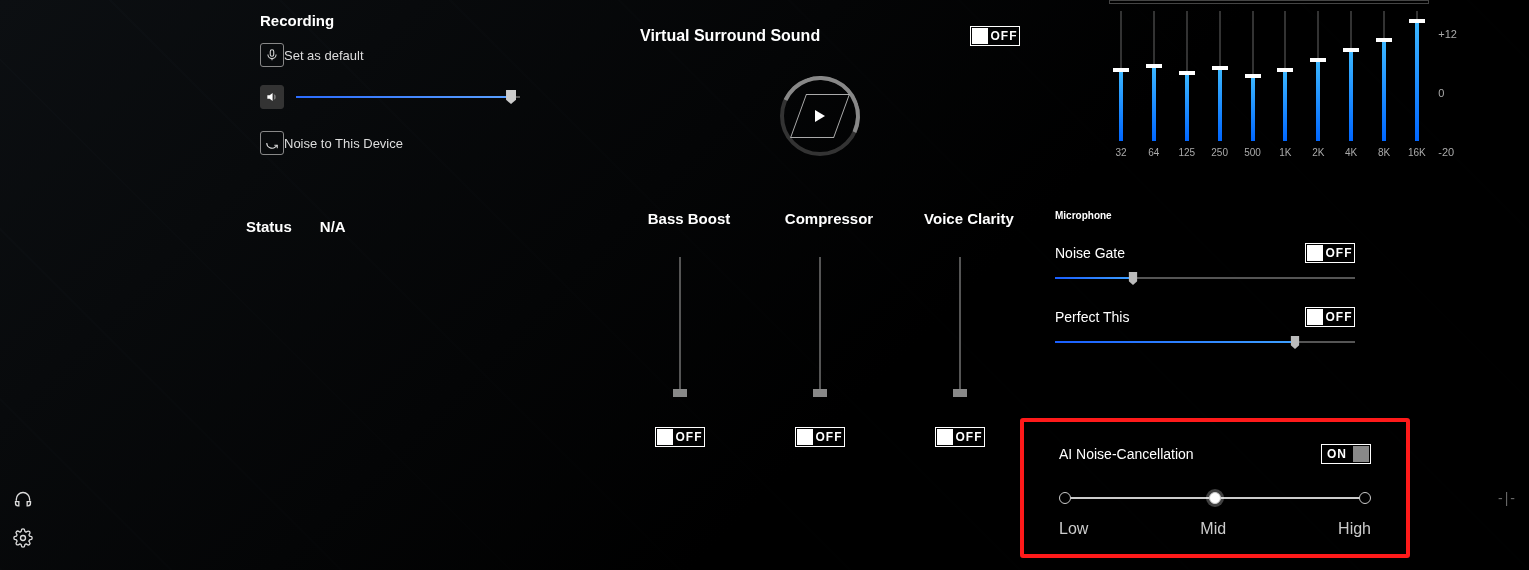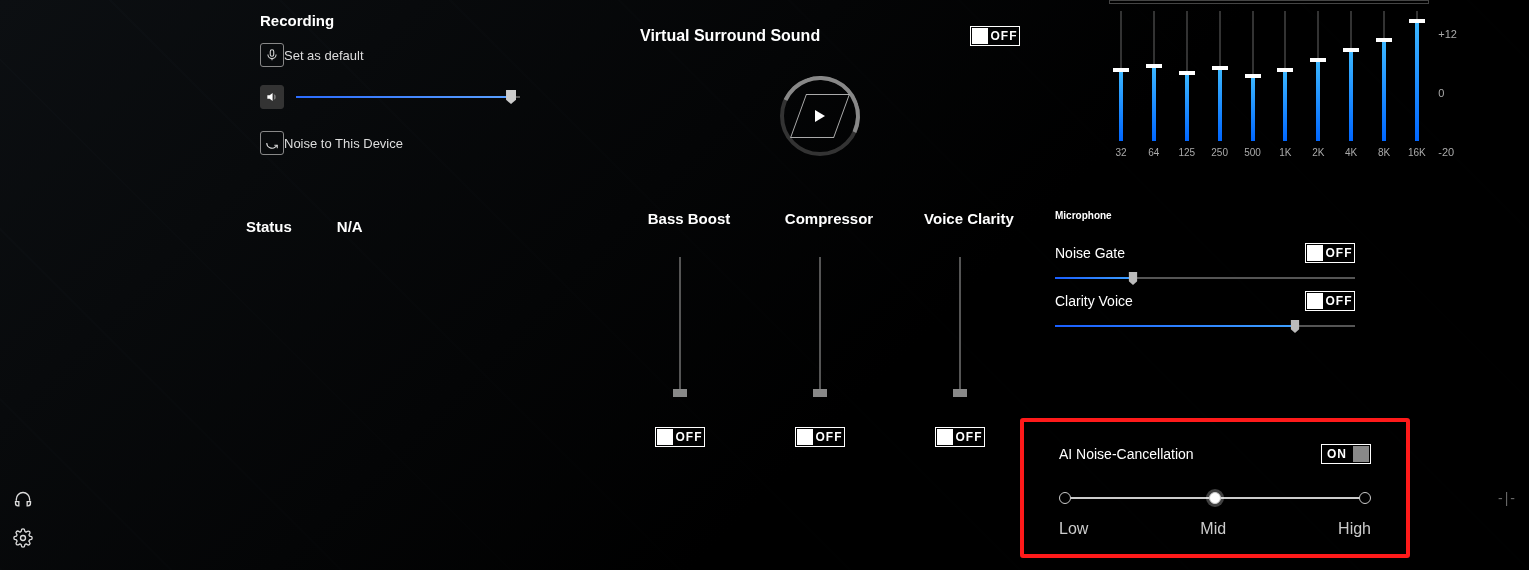--- a/index.html
+++ b/index.html
@@ -49,21 +49,21 @@
     position:absolute; top:-6px; width:10px; height:14px; background:#ccc;
     transform:translateX(-50%);
     clip-path: polygon(0 0,100% 0,100% 70%,50% 100%,0 70%);
   }
 
   
   .mqa { position:absolute; left:246px; top:200px; width:270px; }
   .mqa-head { display:flex; align-items:center; justify-content:space-between; }
   .mqa-title { font-size:22px; font-weight:700; }
   .info-ic { width:16px; height:16px; border:1.5px solid #a33; border-radius:50%; color:#a33; font-size:11px; display:flex; align-items:center; justify-content:center; font-weight:700; }
-  .mqa-status { margin-top:18px; font-size:15px; font-weight:700; display:flex; gap:45px; }
+  .mqa-status { margin-top:18px; font-size:15px; font-weight:700; display:flex; gap:28px; }
 
   
   .vss { position:absolute; left:610px; top:26px; width:420px; }
   .vss-head { display:flex; align-items:center; justify-content:space-between; margin-bottom:30px; padding:0 10px 0 30px;}
   .vss-title { font-size:16px; font-weight:700; }
   .toggle {
     border:1px solid #fff; width:50px; height:20px; display:flex; align-items:center;
     font-size:12px; font-weight:600; cursor:pointer; position:relative;
   }
   .toggle .knob { width:16px; height:16px; background:#fff; margin:1px; }
@@ -114,21 +114,21 @@
   .eq-scale { position:absolute; right:-28px; top:0; height:100%; display:flex; flex-direction:column; justify-content:space-between; font-size:11px; color:#aaa;}
   .eq-col { display:flex; flex-direction:column; align-items:center; width:20px;}
   .eq-track { width:2px; height:130px; background:#333; position:relative; }
   .eq-fill { position:absolute; bottom:0; left:-1px; width:4px; background:linear-gradient(180deg,#3db8ff,#0066ff); }
   .eq-knob { position:absolute; left:-7px; width:16px; height:4px; background:#fff;}
   .eq-freq { font-size:10px; color:#aaa; margin-top:6px;}
 
   
   .mic { position:absolute; left:1055px; top:210px; width:300px; }
   .mic-title { font-size:10px; font-weight:700; margin-bottom:22px;}
-  .mic-row { margin-bottom:12px; }
+  .mic-row { margin-bottom:28px; }
   .mic-head { display:flex; justify-content:space-between; align-items:center; font-size:14px; margin-bottom:14px;}
   .hslider { height:2px; background:#555; position:relative; width:100%; }
   .hslider .hfill { position:absolute; left:0; top:0; height:100%; background:linear-gradient(90deg,#1a5fff,#3ea0ff);}
   .hslider .hhandle { position:absolute; top:-5px; width:9px; height:13px; background:#bbb; transform:translateX(-50%); clip-path: polygon(0 0,100% 0,100% 70%,50% 100%,0 70%);}
   
   
   .ai-box {
     position:absolute; left:1020px; top:418px; width:390px; height:140px;
     border:4px solid #ff1a1a; border-radius:3px;
     padding:22px 35px 10px;
@@ -348,21 +348,21 @@
         </div>
       </div>
       <div class="hslider">
         <div class="hfill" id="ng-fill" style="width: 26%;"></div>
           <div class="hhandle" id="ng-handle" style="left: 26%;"></div>
       </div>
     </div>
 
     <div class="mic-row">
       <div class="mic-head">
-        <span>Clarity Voice</span>
+        <span>Perfect This</span>
         <div class="toggle off small-toggle">
           <div class="knob"></div>
             <div class="lbl">OFF</div>
         </div>
       </div>
       <div class="hslider">
         <div class="hfill" id="pv-fill" style="width: 80%;"></div>
           <div class="hhandle" id="pv-handle" style="left: 80%;"></div>
       </div>
     </div>

